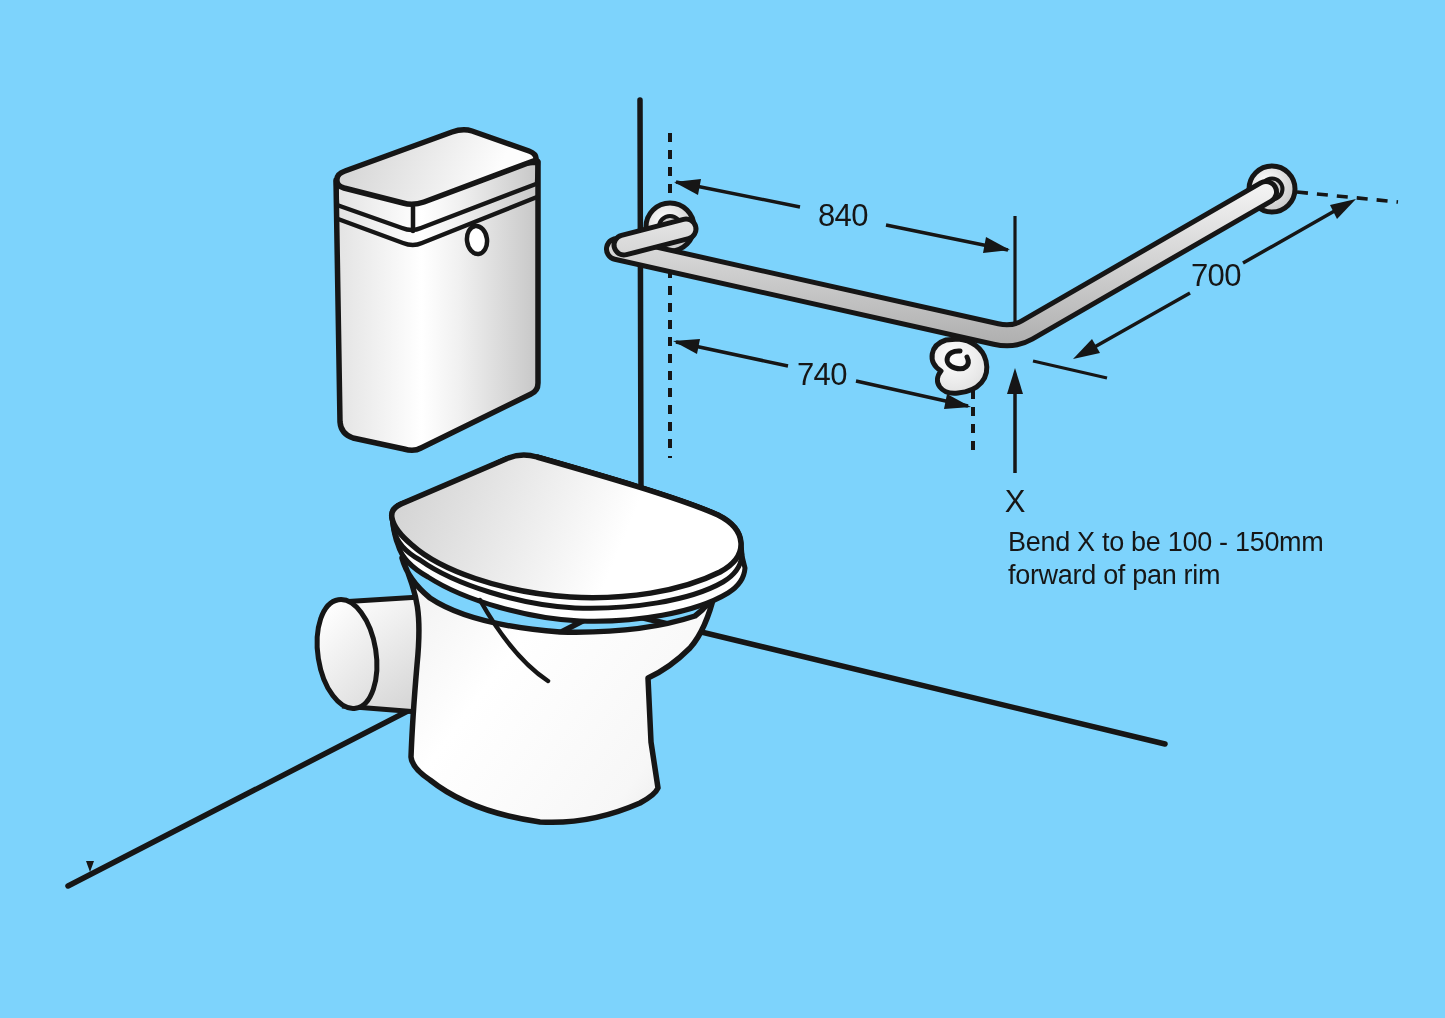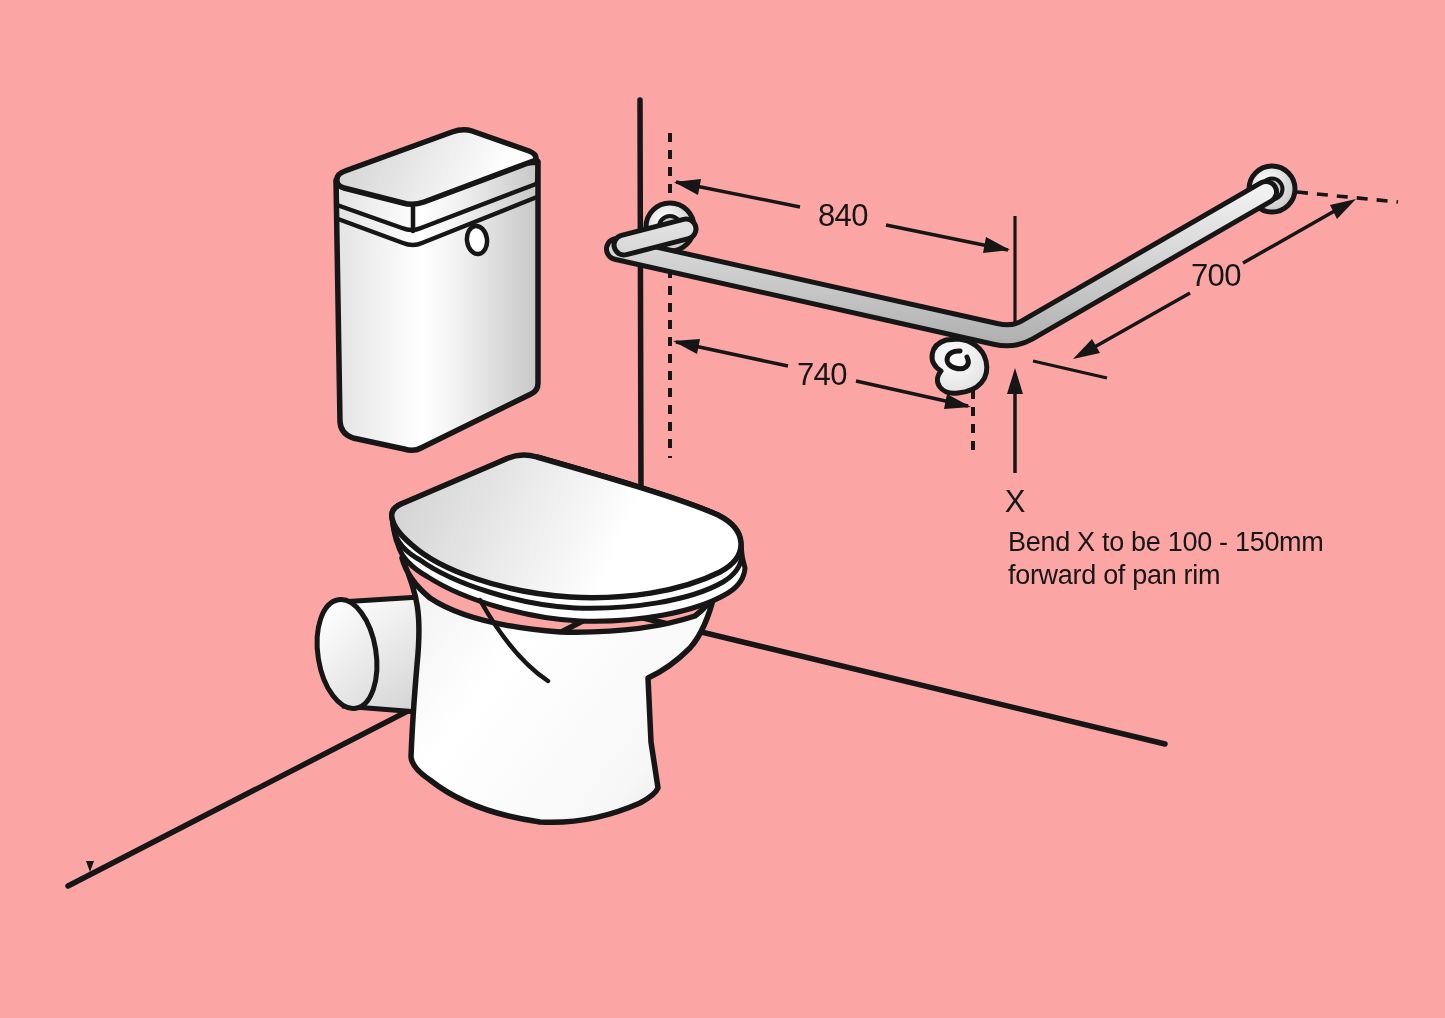--- a/index.html
+++ b/index.html
@@ -1,16 +1,16 @@
 <!DOCTYPE html>
 <html><head>
 <meta charset="utf-8">
 <style>
   html,body{margin:0;padding:0;background:#ffffff;}
-  .stage{width:1445px;height:1018px;background:#fca5a5;position:relative;overflow:hidden;}
+  .stage{width:1445px;height:1018px;background:#7dd3fc;position:relative;overflow:hidden;}
   svg{display:block;}
   text{font-family:"Liberation Sans", sans-serif; fill:#161616;}
   .dim-text{font-size:31px;letter-spacing:-0.5px;}
   .x-text{font-size:31px;}
   .note-text{font-size:27px;letter-spacing:-0.3px;}
 </style>
 </head>
 <body>
 
 <div class="stage">

